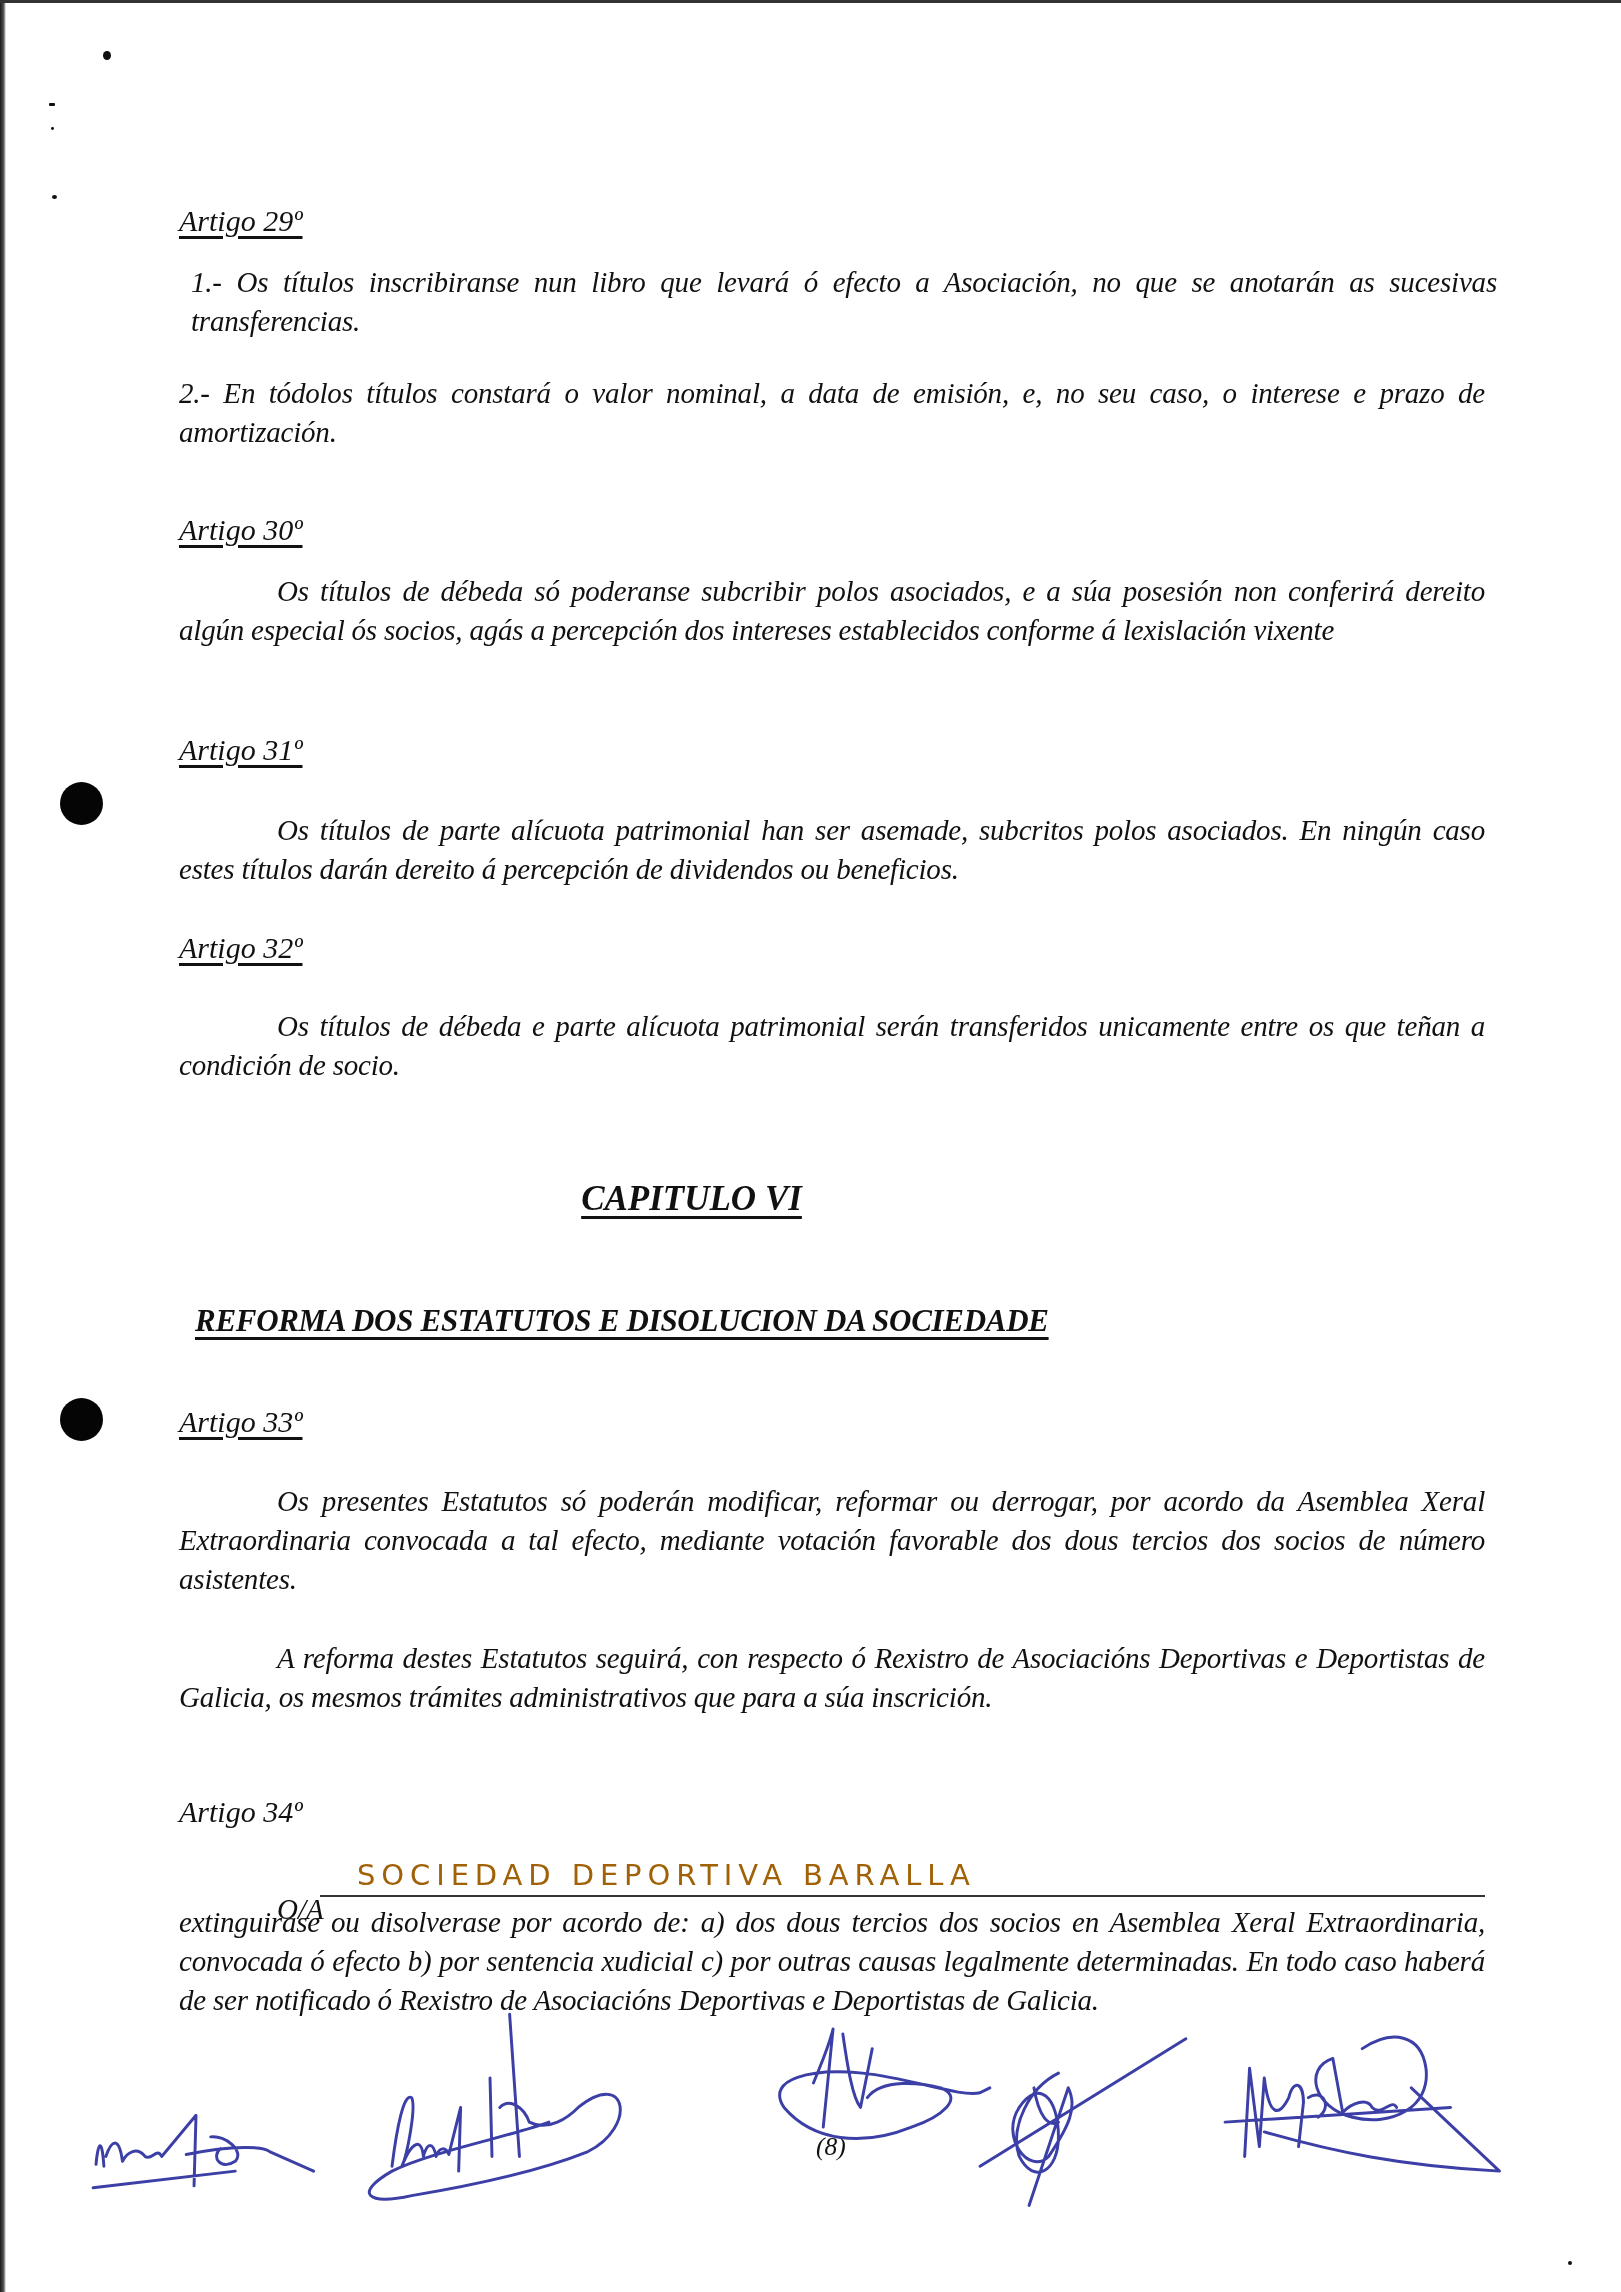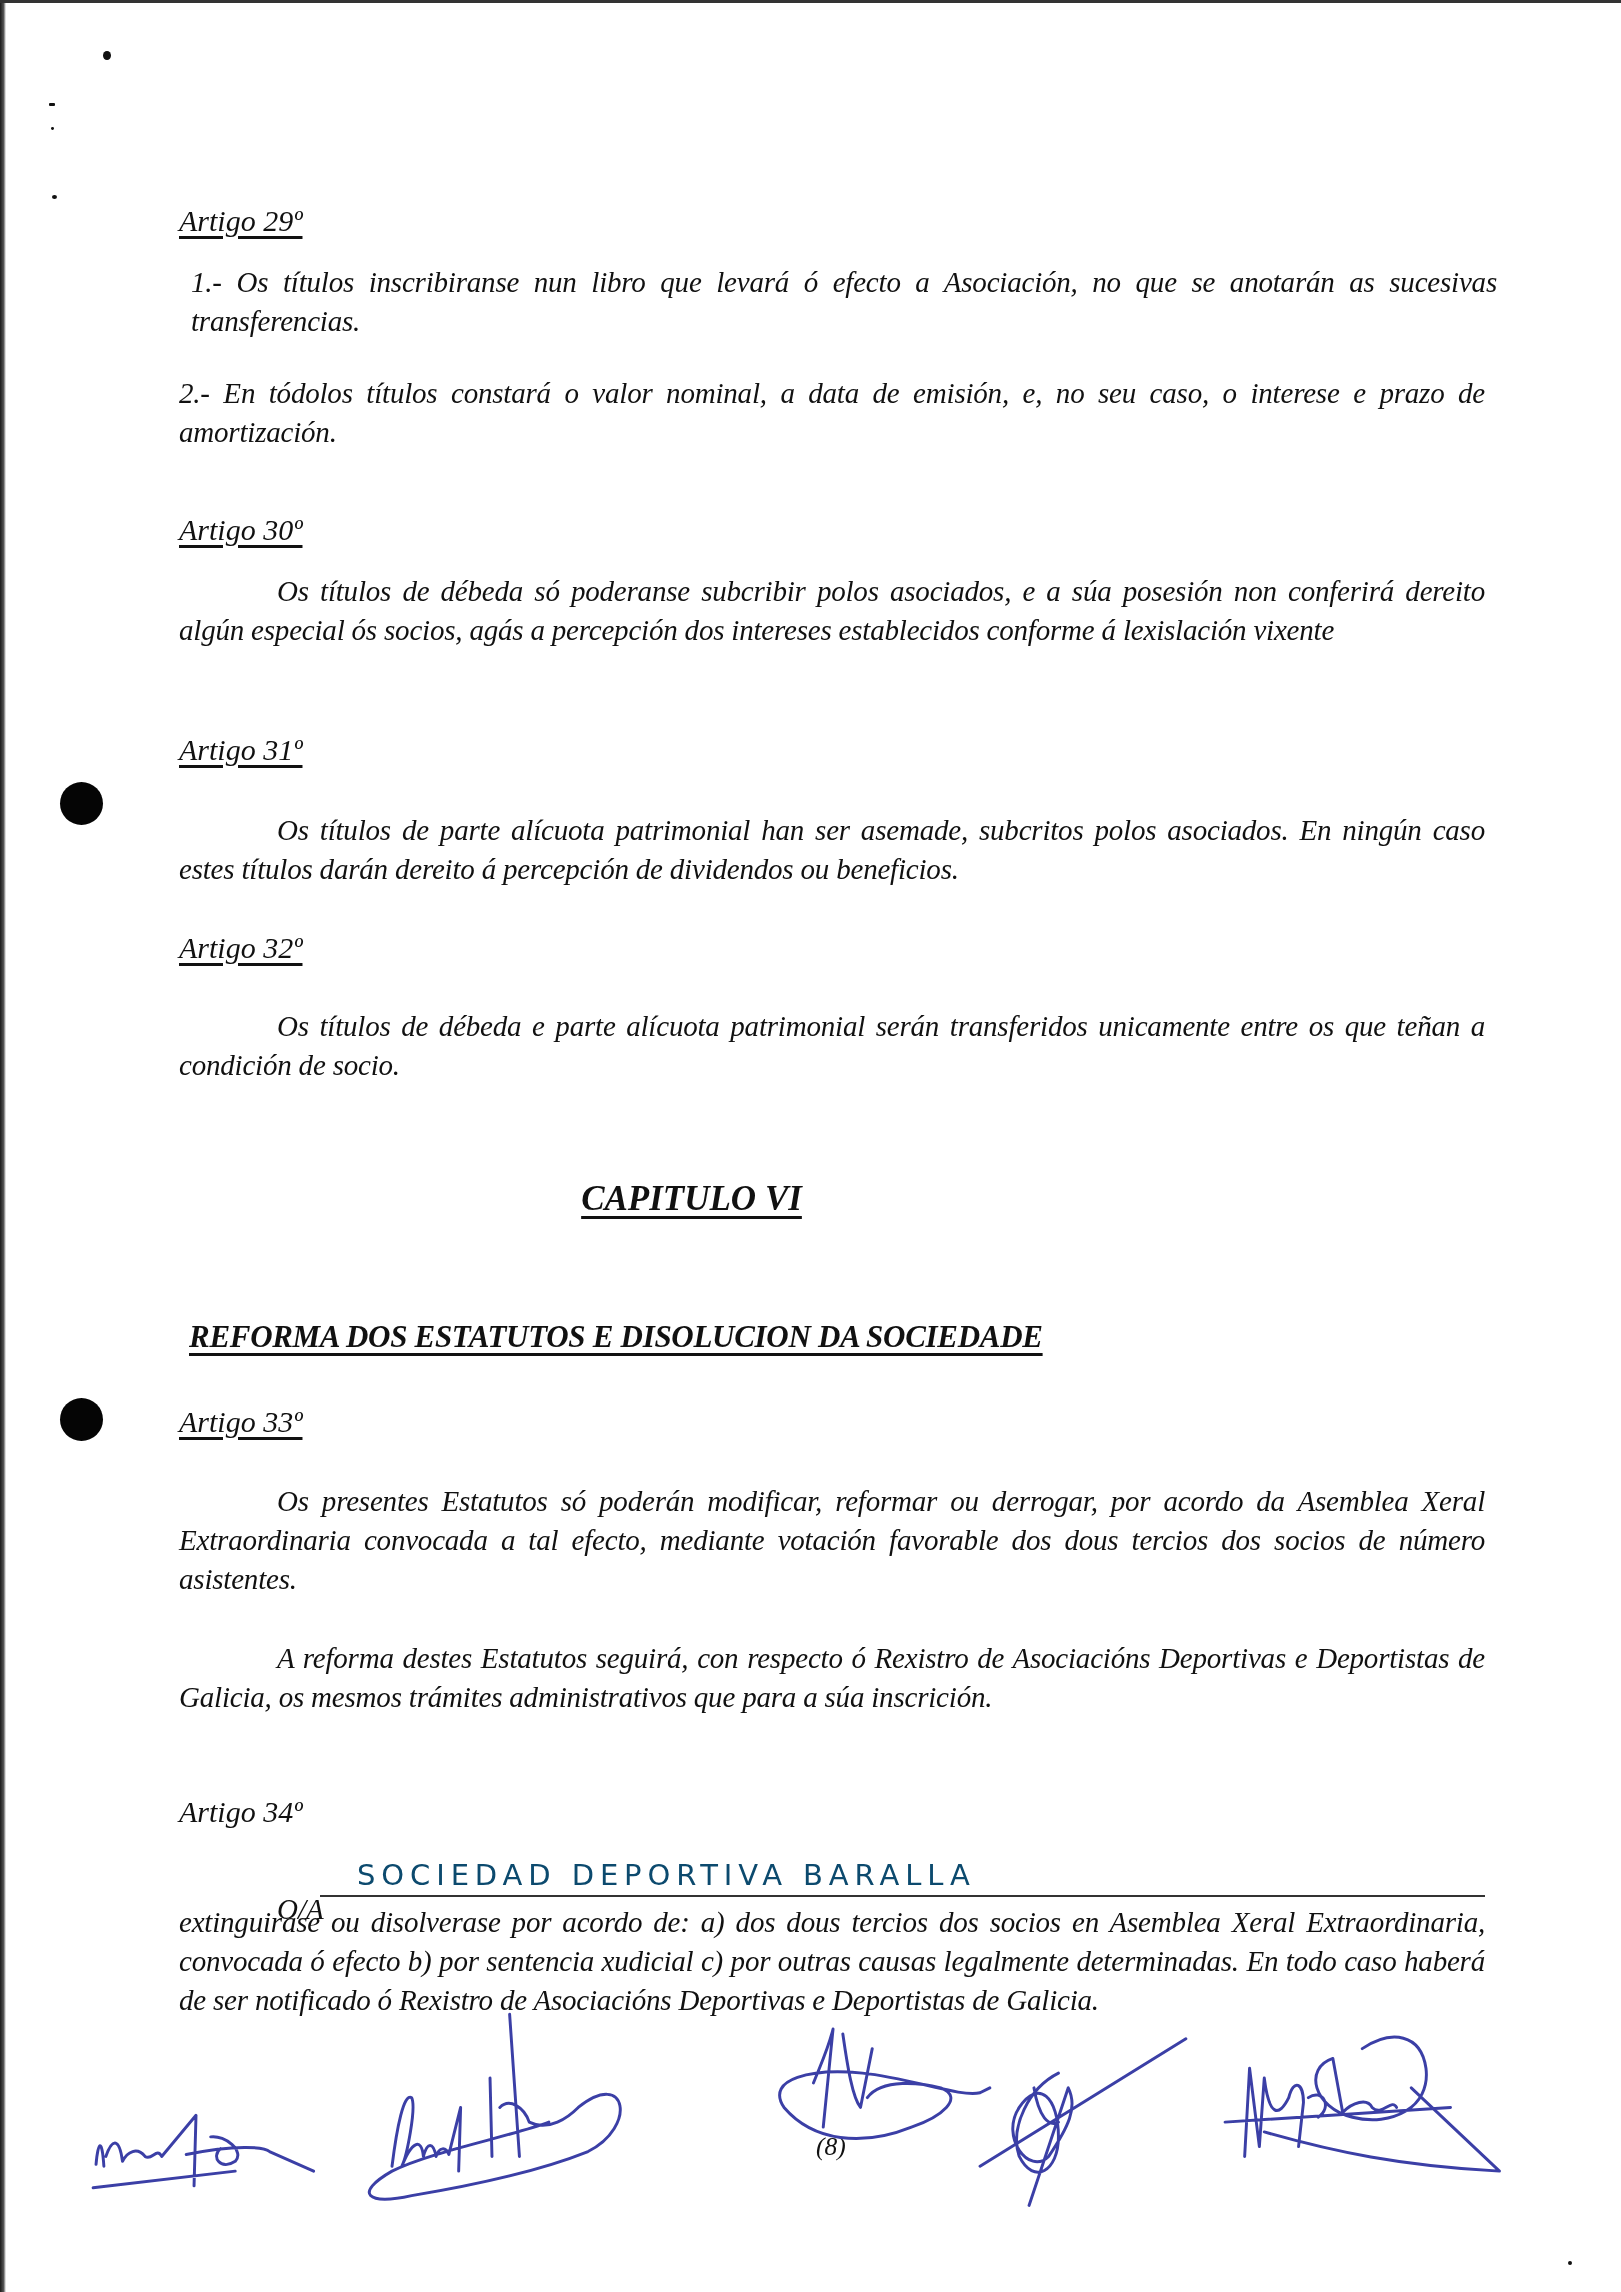--- a/index.html
+++ b/index.html
@@ -30,33 +30,33 @@
       text-align: justify; text-align-last: left;
       letter-spacing: -0.2px;
     }
     .para.indent { text-indent: 98px; }
     .chapter {
       position: absolute; left: 0; width: 1383px; text-align: center;
       font-style: italic; font-weight: bold; font-size: 35px;
       text-decoration: underline; text-decoration-thickness: 2.9px; text-underline-offset: 5.9px;
     }
     .section-title {
-      position: absolute; left: 189px;
+      position: absolute; left: 195px;
       font-style: italic; font-weight: bold; font-size: 31px; letter-spacing: -0.3px;
-      text-decoration: underline; text-decoration-thickness: 2.9px; text-underline-offset: 5.9px; margin-top: 16px;
+      text-decoration: underline; text-decoration-thickness: 2.9px; text-underline-offset: 5.9px;
     }
     .oa-row {
       position: absolute; left: 277px; top: 1858px; width: 1208px; height: 43px;
     }
     .oa-label { position: absolute; left: 0; top: 2px; font-style: italic; font-size: 29px; margin-top: 33px; }
     .oa-line { position: absolute; left: 43px; right: 0; bottom: 3.9px; border-bottom: 2px solid #333; }
     .oa-handwritten {
       position: absolute; left: 80px; top: 0;
       font-family: "DejaVu Sans", sans-serif; font-style: normal; font-size: 29px;
-      letter-spacing: 5.9px; color: #0c4a6e;
+      letter-spacing: 5.9px; color: #a16207;
     }
     .page-number {
       position: absolute; left: 816px; top: 2132px;
       font-style: italic; font-size: 25.5px;
     }
     svg.sigs { position: absolute; left: 0; top: 0; width: 1621px; height: 2293px; pointer-events: none; }
     .sig { fill: none; stroke: #3b3fa6; stroke-width: 3; stroke-linecap: round; stroke-linejoin: round; }
   </style>
 </head>
 <body>

